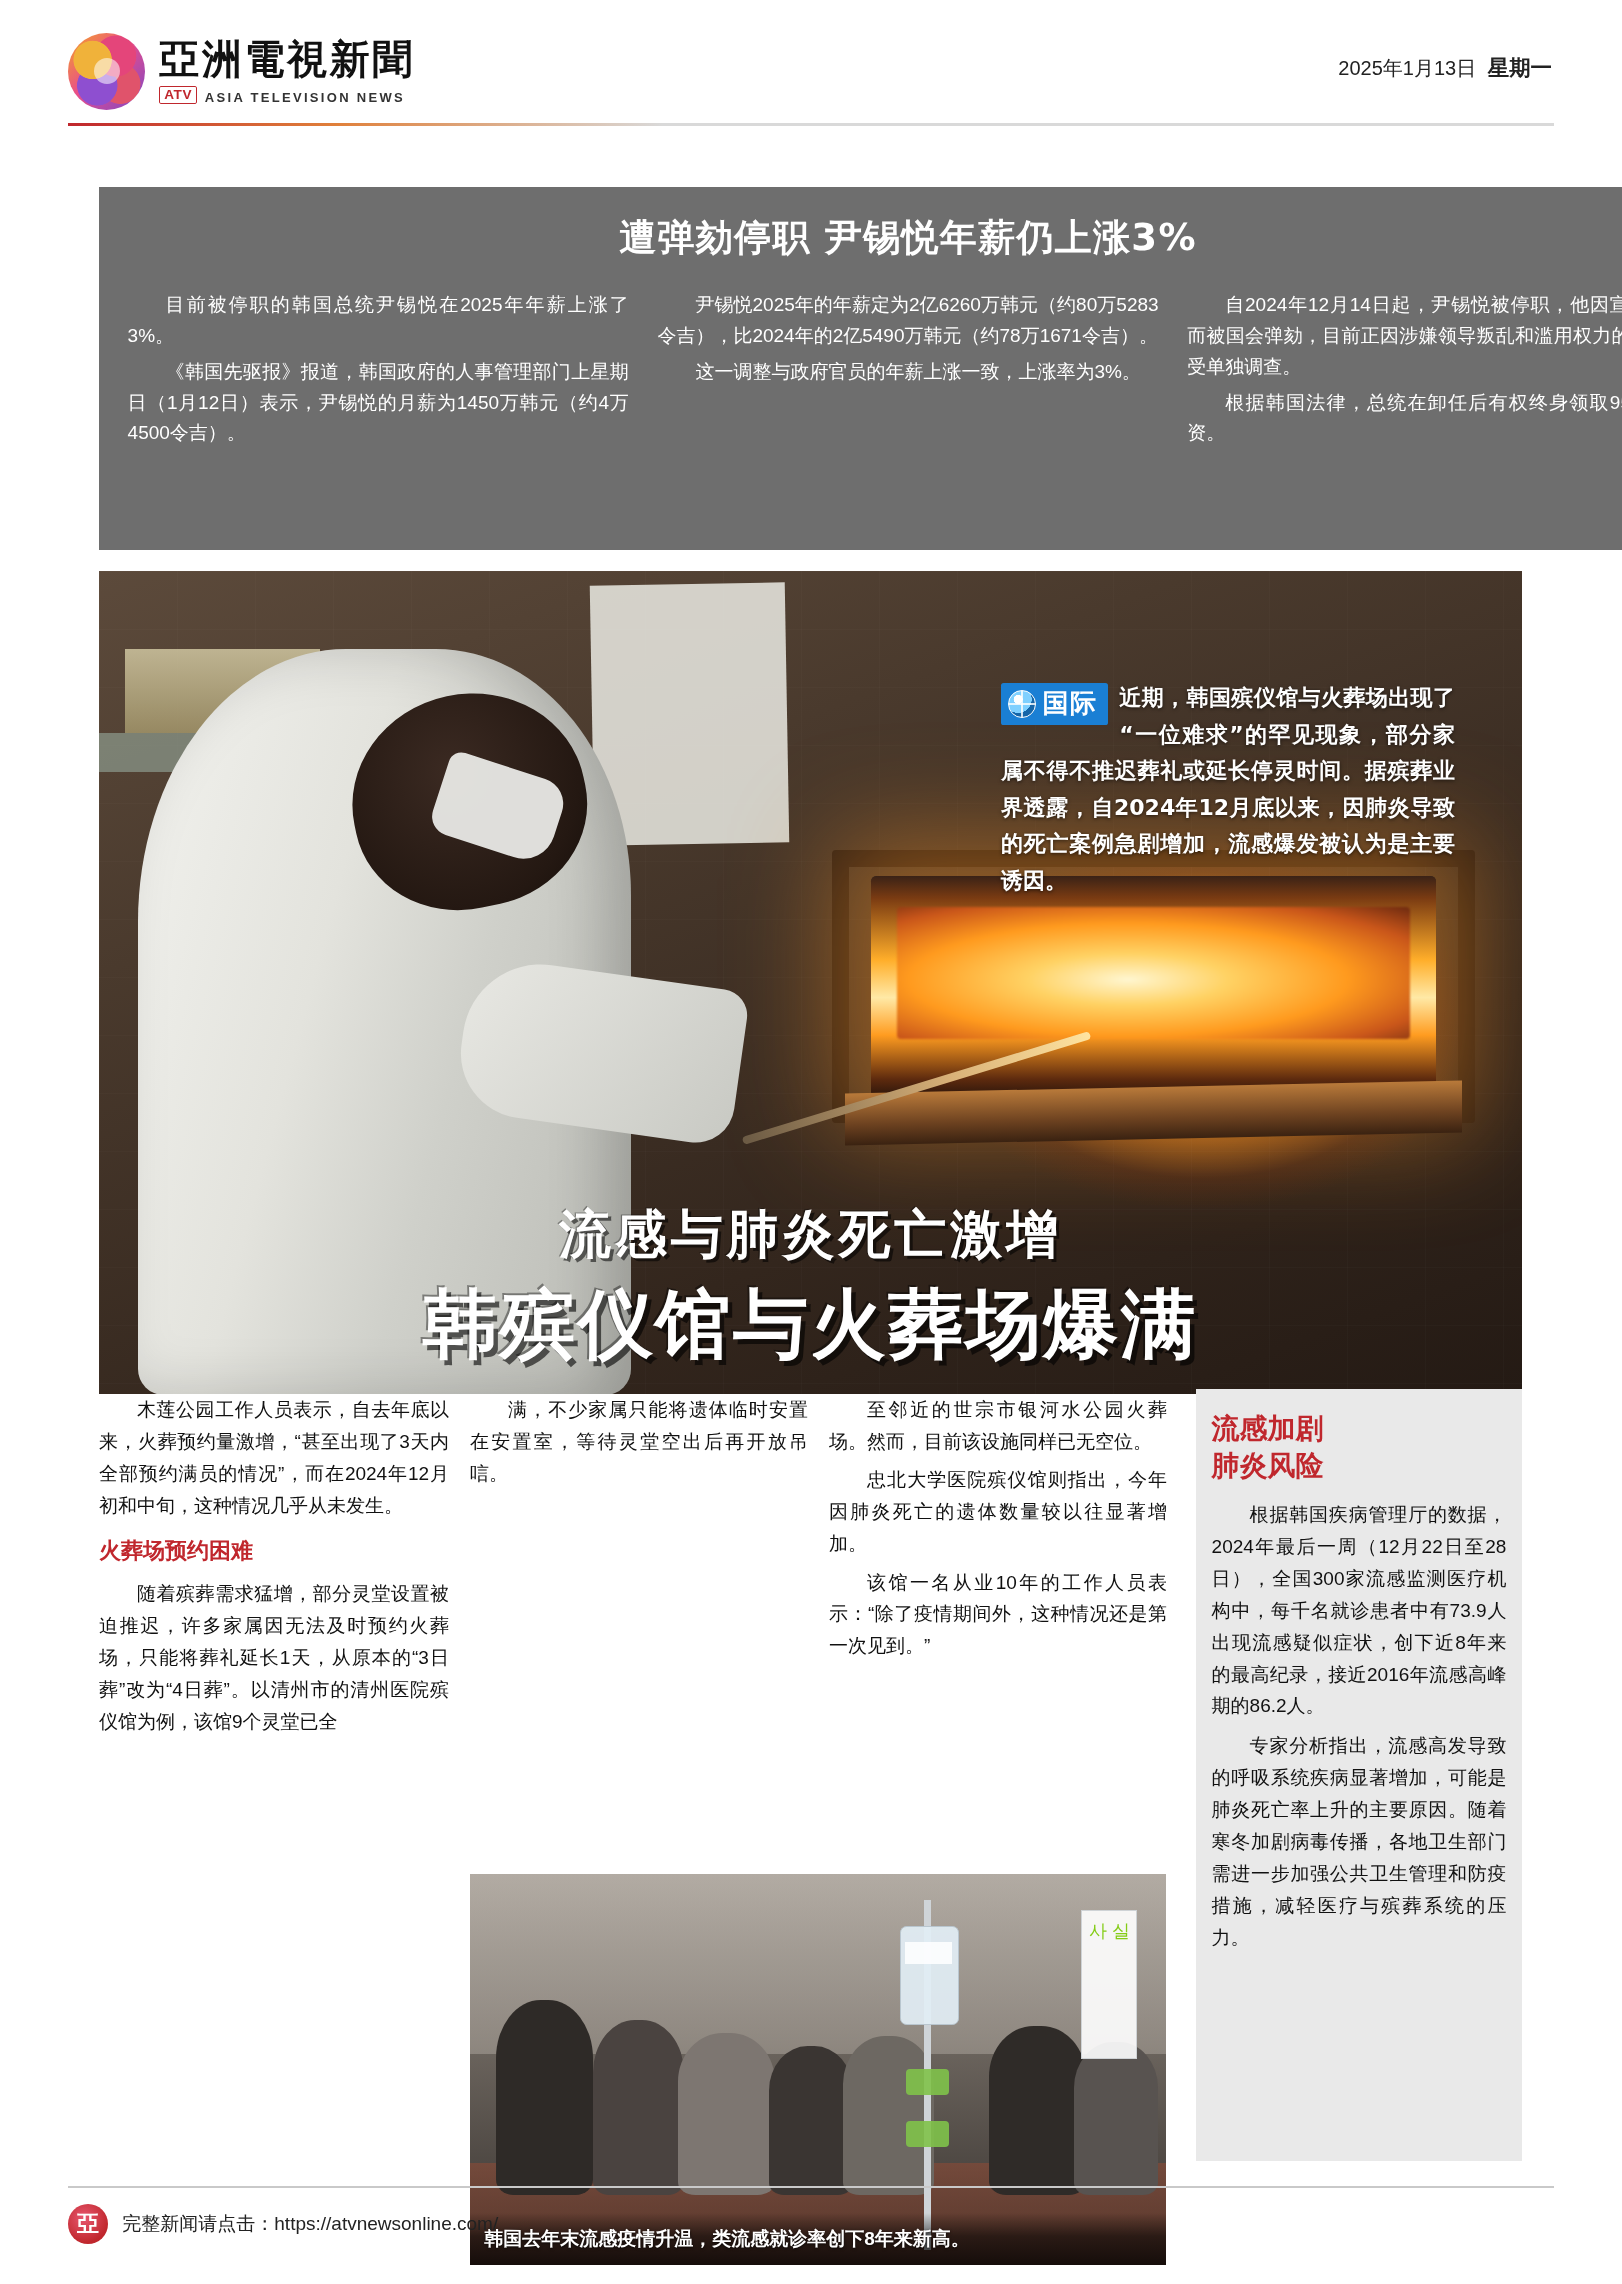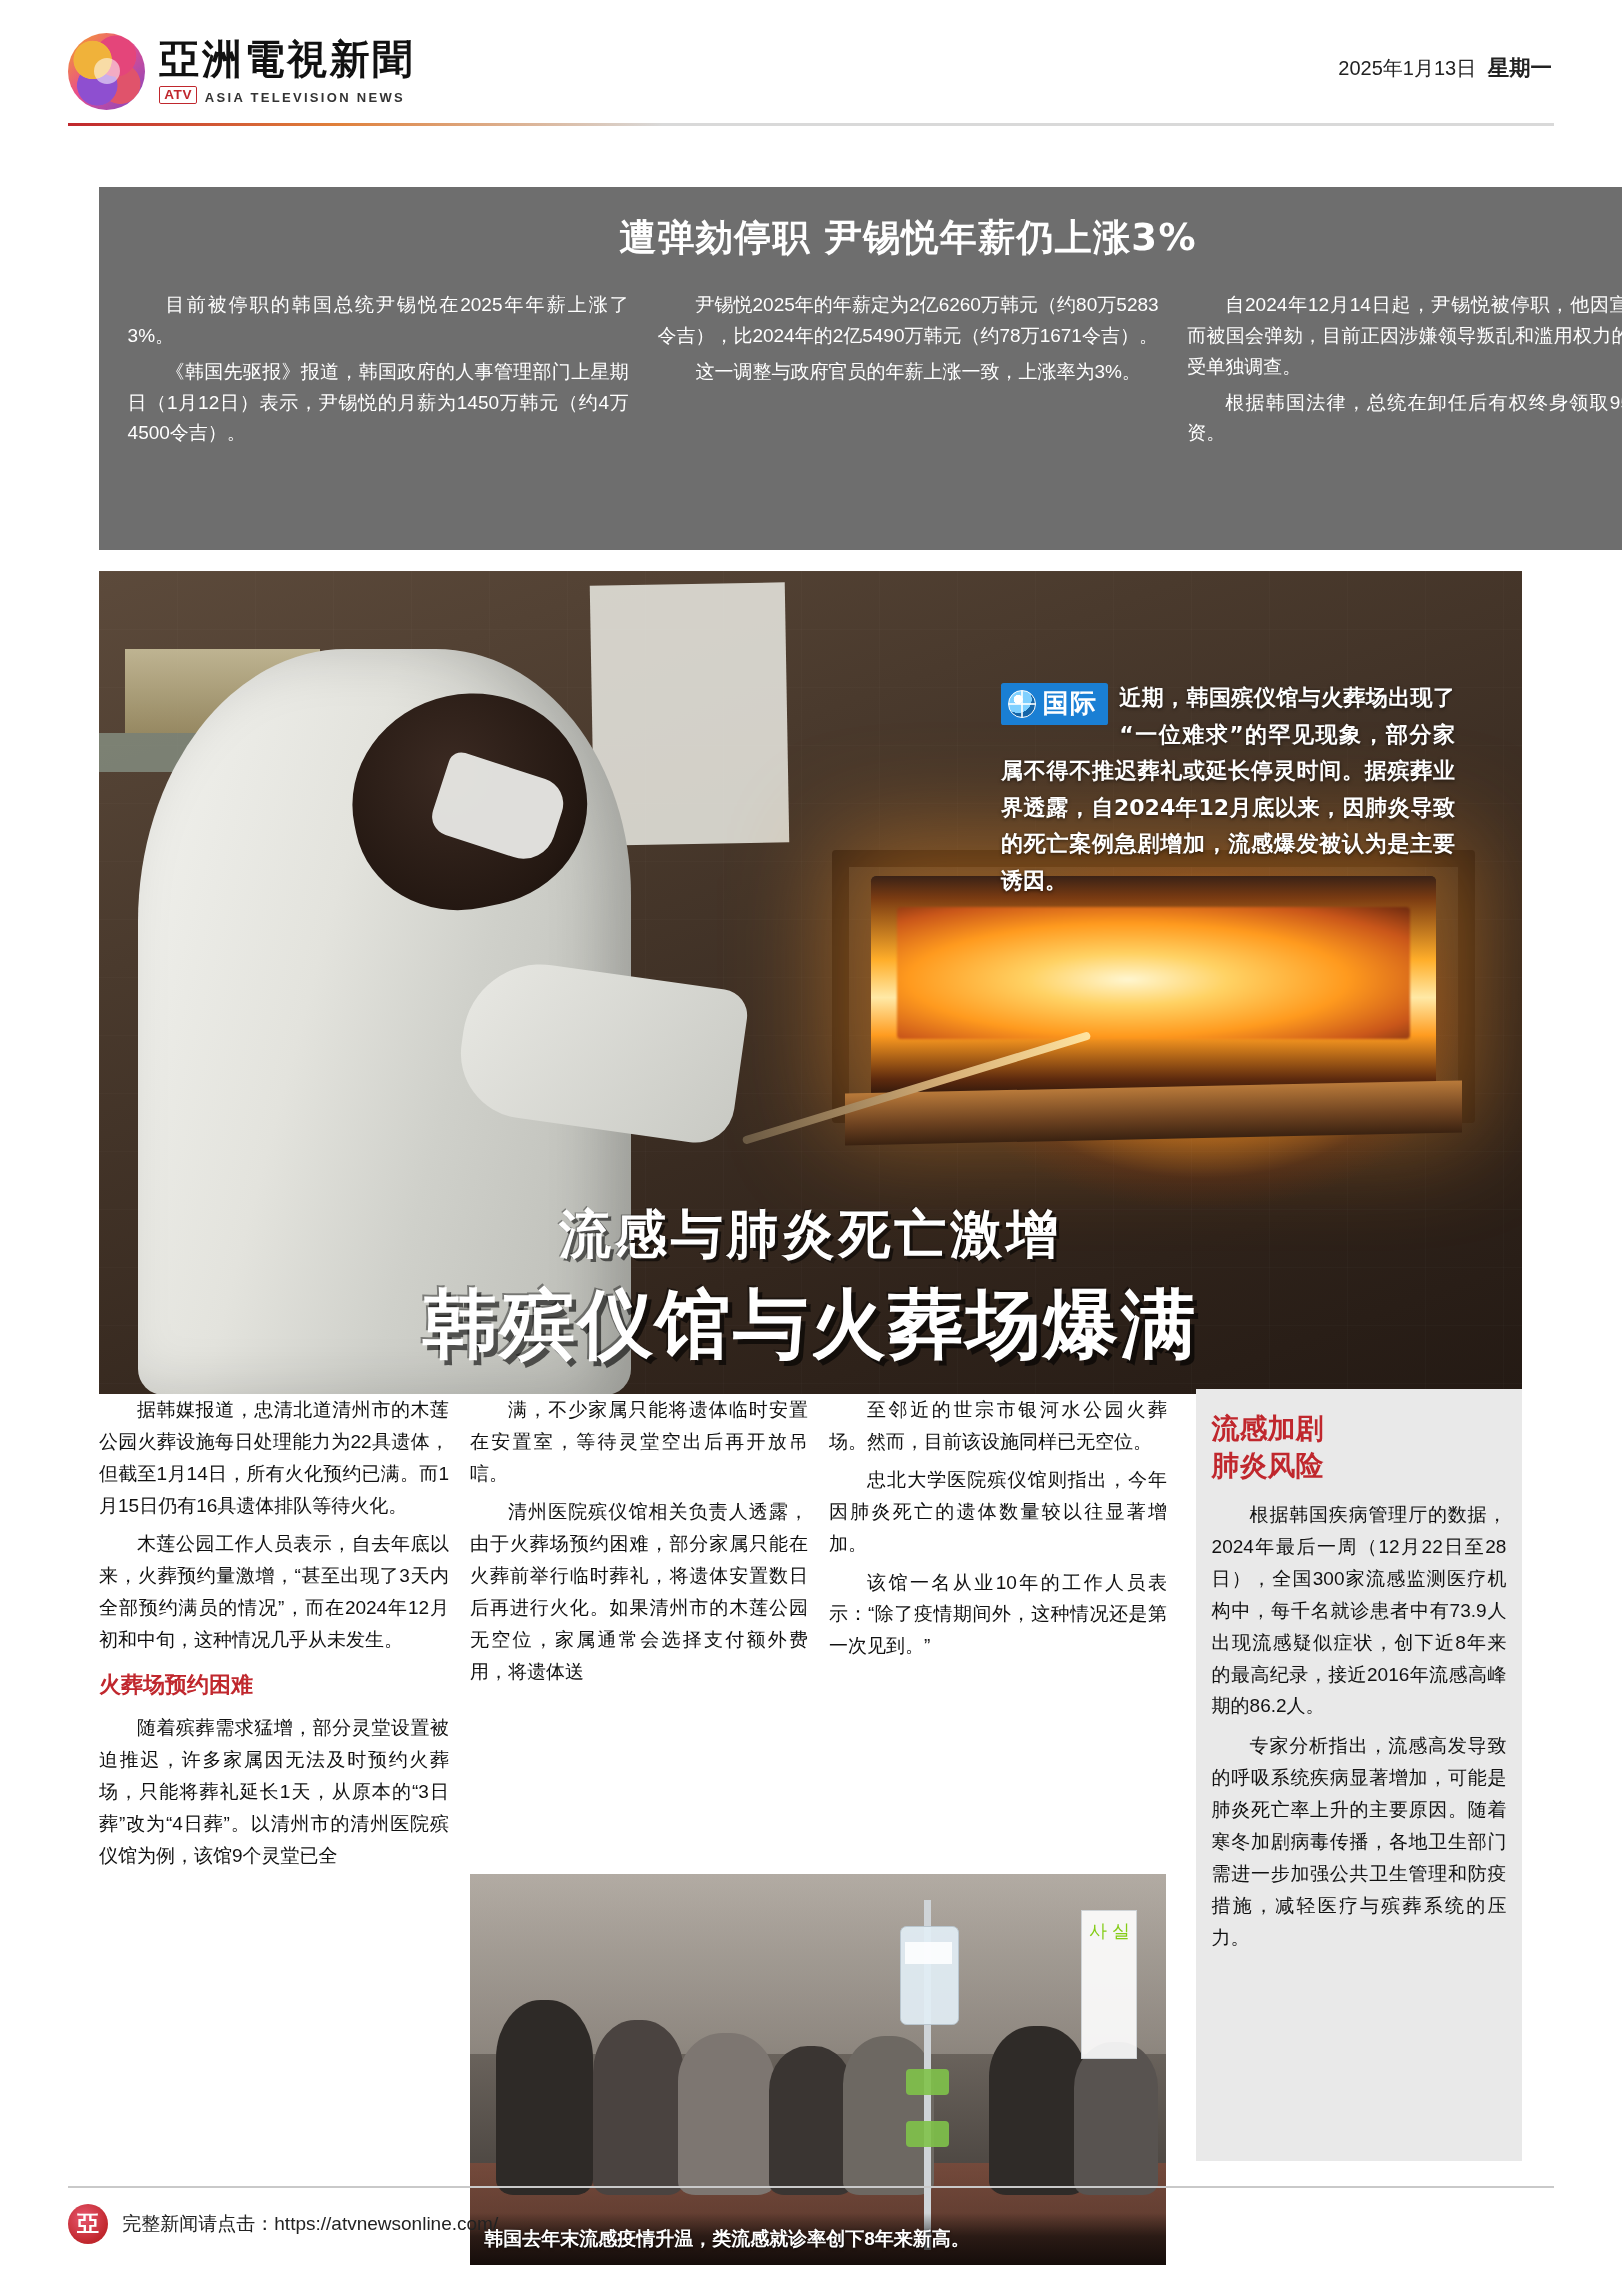--- a/index.html
+++ b/index.html
@@ -640,29 +640,27 @@
 
   <div class="hero-head">
     <div class="line1">流感与肺炎死亡激增</div>
     <div class="line2">韩殡仪馆与火葬场爆满</div>
   </div>
 </div>
 
 <div class="body-area">
 
   <div class="col col-1">
-    <p>据韩媒报道，忠清北道清州市的木莲公园火葬设施每日处理能力为22具遗体，但截至1月14日，所有火化预约已满。而1月15日仍有16具遗体排队等待火化。</p>
     <p>木莲公园工作人员表示，自去年底以来，火葬预约量激增，“甚至出现了3天内全部预约满员的情况”，而在2024年12月初和中旬，这种情况几乎从未发生。</p>
     <div class="subhead">火葬场预约困难</div>
     <p>随着殡葬需求猛增，部分灵堂设置被迫推迟，许多家属因无法及时预约火葬场，只能将葬礼延长1天，从原本的“3日葬”改为“4日葬”。以清州市的清州医院殡仪馆为例，该馆9个灵堂已全</p>
   </div>
 
   <div class="col col-2">
     <p>满，不少家属只能将遗体临时安置在安置室，等待灵堂空出后再开放吊唁。</p>
-    <p>清州医院殡仪馆相关负责人透露，由于火葬场预约困难，部分家属只能在火葬前举行临时葬礼，将遗体安置数日后再进行火化。如果清州市的木莲公园无空位，家属通常会选择支付额外费用，将遗体送</p>
   </div>
 
   <div class="col col-3">
     <p>至邻近的世宗市银河水公园火葬场。然而，目前该设施同样已无空位。</p>
     <p>忠北大学医院殡仪馆则指出，今年因肺炎死亡的遗体数量较以往显著增加。</p>
     <p>该馆一名从业10年的工作人员表示：“除了疫情期间外，这种情况还是第一次见到。”</p>
   </div>
 
   <div class="col col-4">
     <h2>

